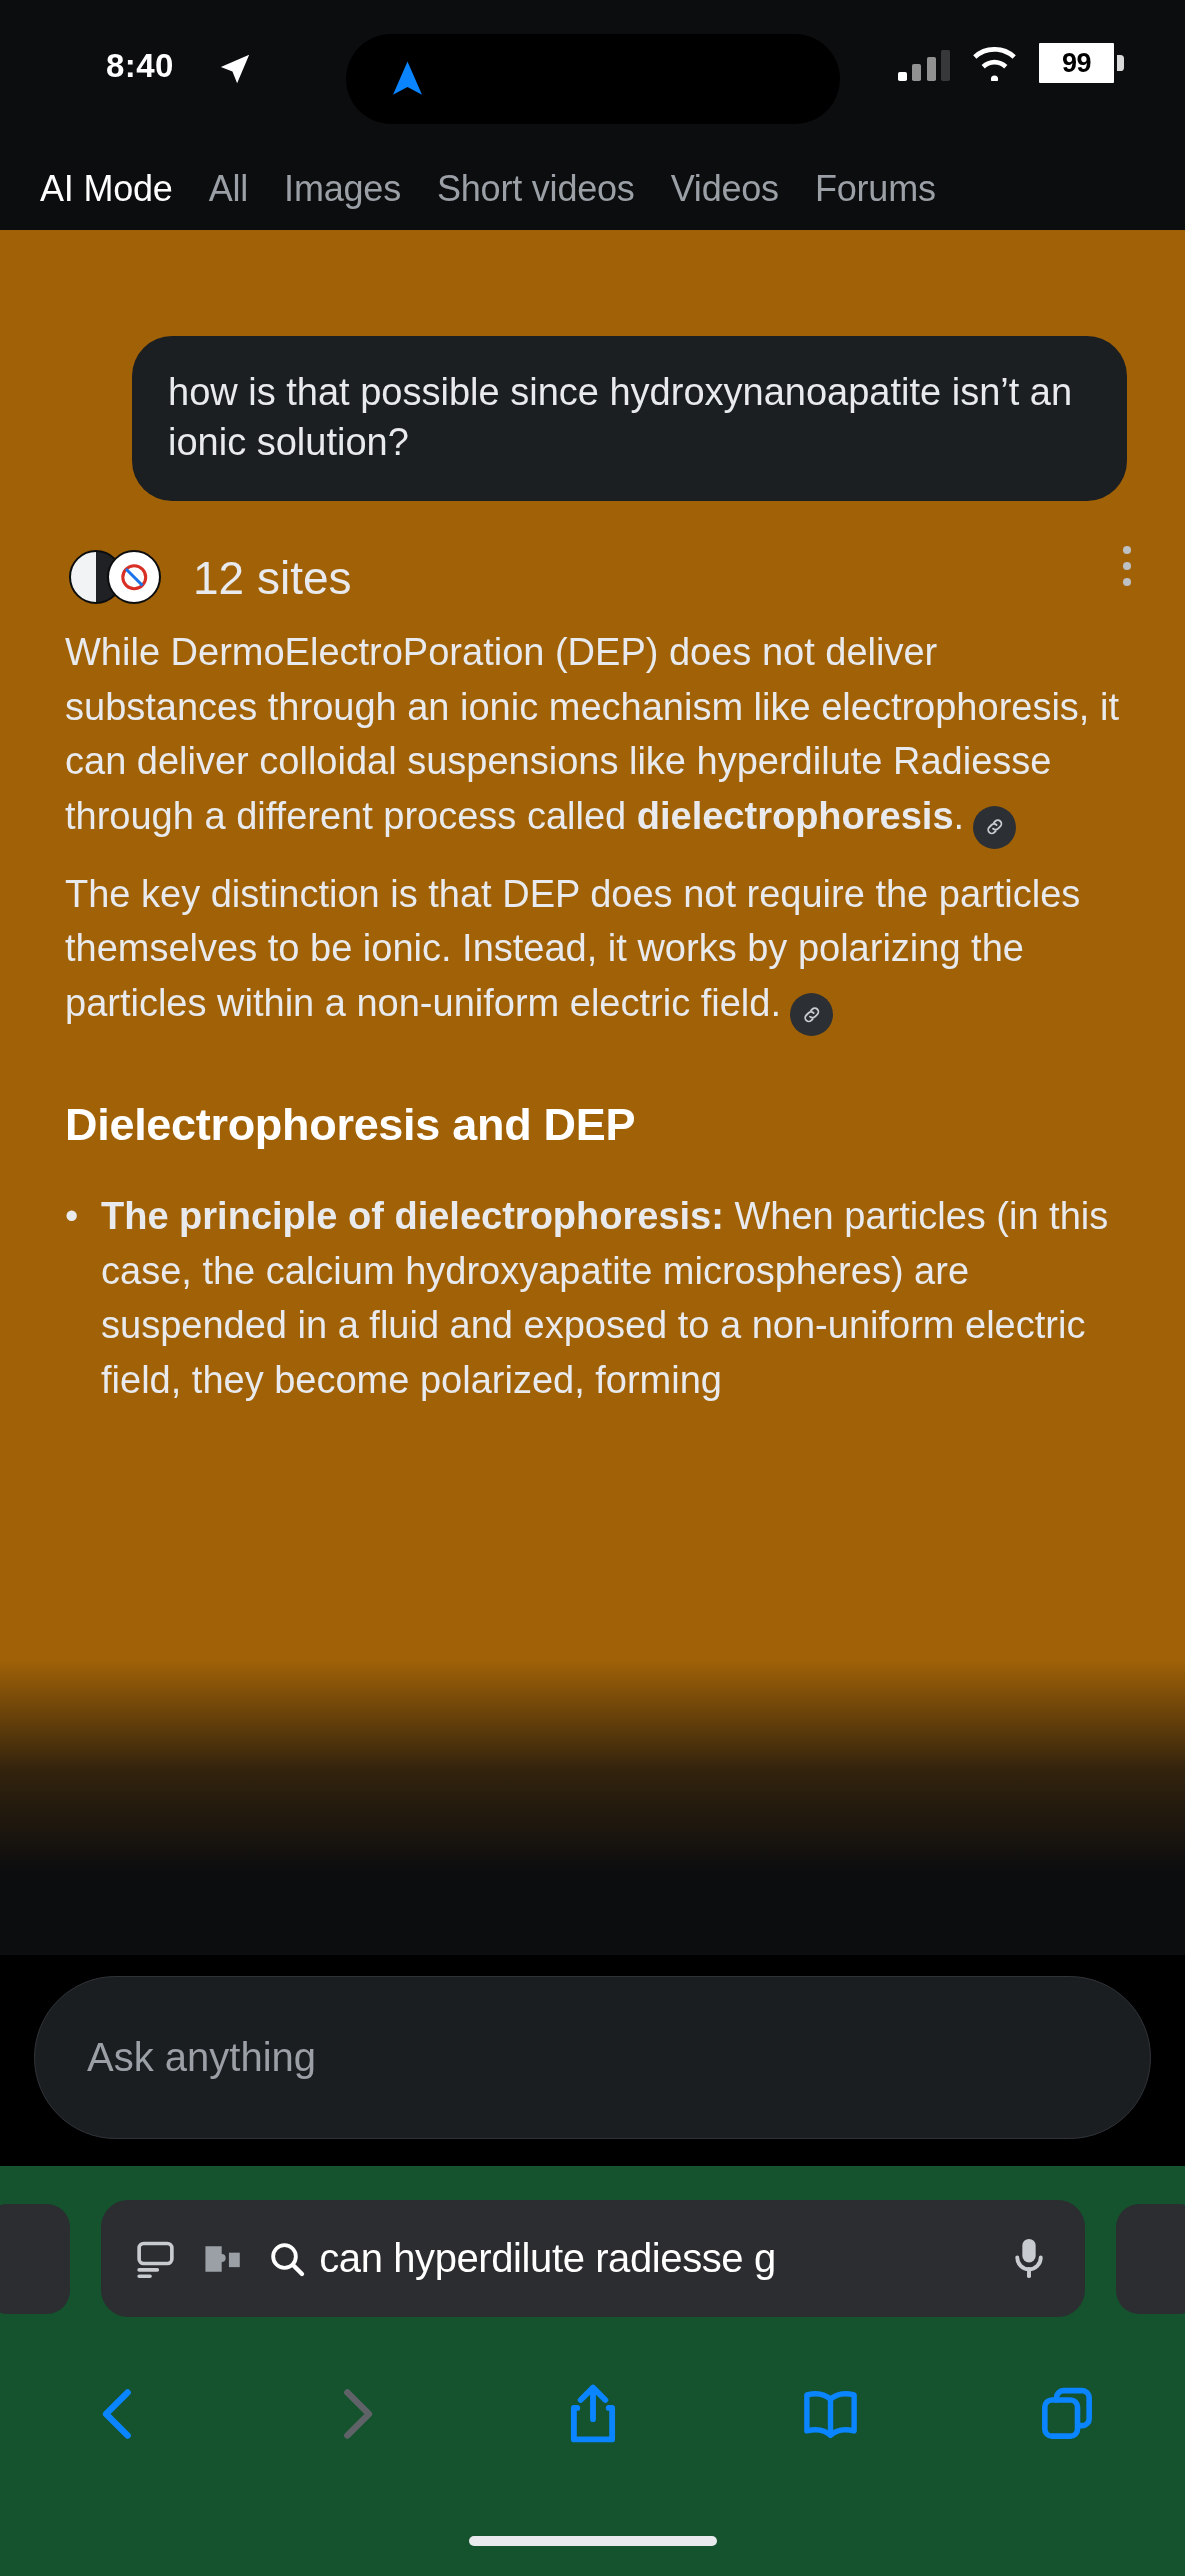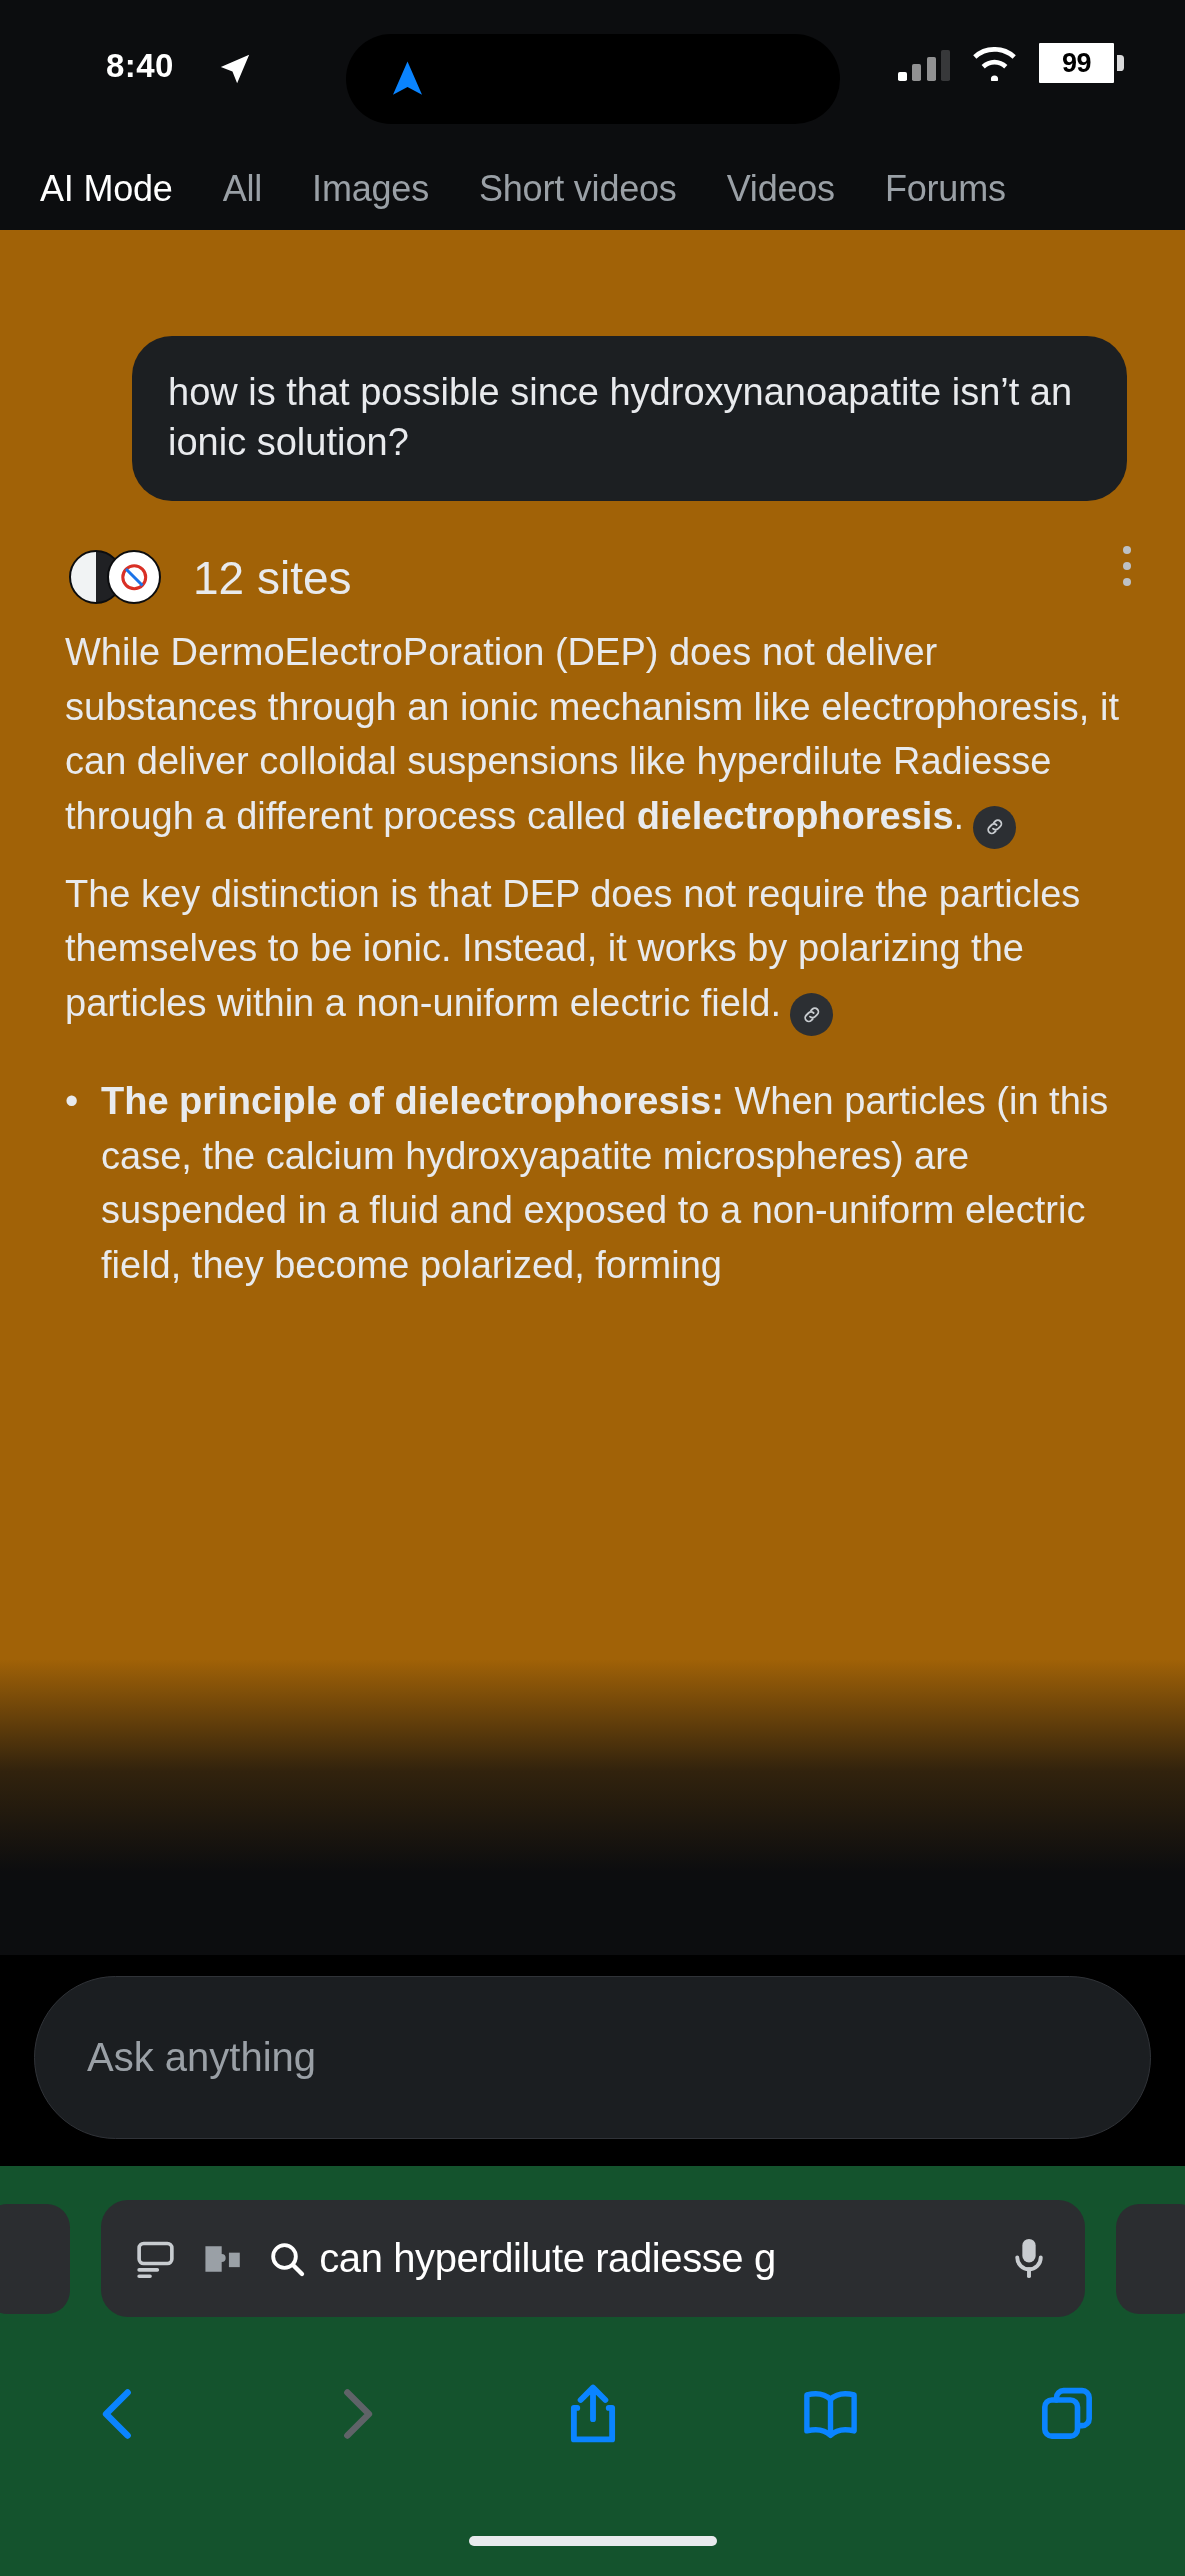--- a/index.html
+++ b/index.html
@@ -78,21 +78,21 @@
     width: 7.2px; height: 16px;
     background: #ffffff;
     border-radius: 0 3.6px 3.6px 0;
     opacity: .85;
   }
 
   
   .tabs {
     display: flex;
     align-items: center;
-    gap: 50px;
+    gap: 36px;
     padding: 12.6px 40px 0 40px;
     height: 95px;
     overflow: hidden;
     white-space: nowrap;
     background: #0c0d0f;
   }
   .tab {
     font-size: 36px;
     color: #9aa0a6;
     letter-spacing: -0.2px;
@@ -376,20 +376,21 @@
 
   <div class="para">
     <span>The key distinction is that DEP does not require the particles themselves to be ionic. Instead, it works by polarizing the particles within a non-uniform electric field.</span><span class="cite">
       <svg viewBox="0 0 24 24">
         <path d="M10 14a4 4 0 0 0 5.66 0l2.5-2.5A4 4 0 0 0 12.5 5.84L11 7.34" fill="none" stroke="#c8ccd0" stroke-width="2" stroke-linecap="round"></path>
         <path d="M14 10a4 4 0 0 0-5.66 0l-2.5 2.5A4 4 0 0 0 11.5 18.16L13 16.66" fill="none" stroke="#c8ccd0" stroke-width="2" stroke-linecap="round"></path>
       </svg>
     </span>
   </div>
 
+  <div class="section-h">Dielectrophoresis and DEP</div>
 
   <div class="bullet">
     <div class="dot">•</div>
     <div class="btxt"><b>The principle of dielectrophoresis:</b><span> When particles (in this case, the calcium hydroxyapatite microspheres) are suspended in a fluid and exposed to a non-uniform electric field, they become polarized, forming</span></div>
   </div>
 
   <div class="fade-mask"></div>
 </div>
 
 <div class="ask-bar">

